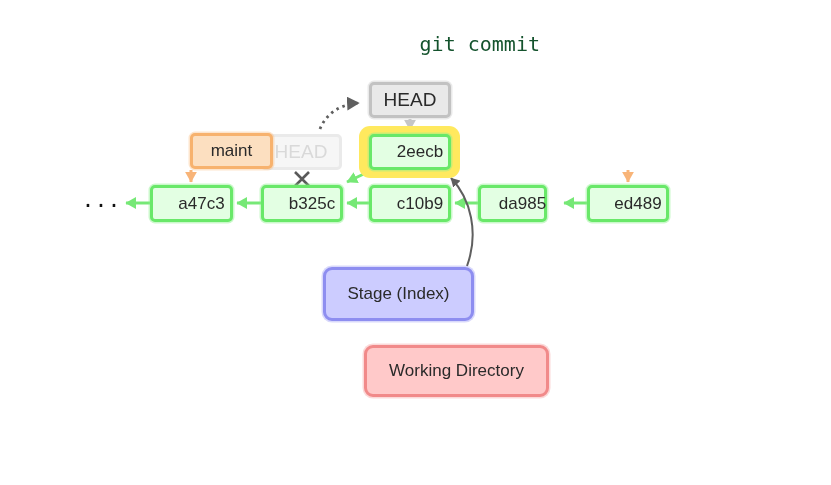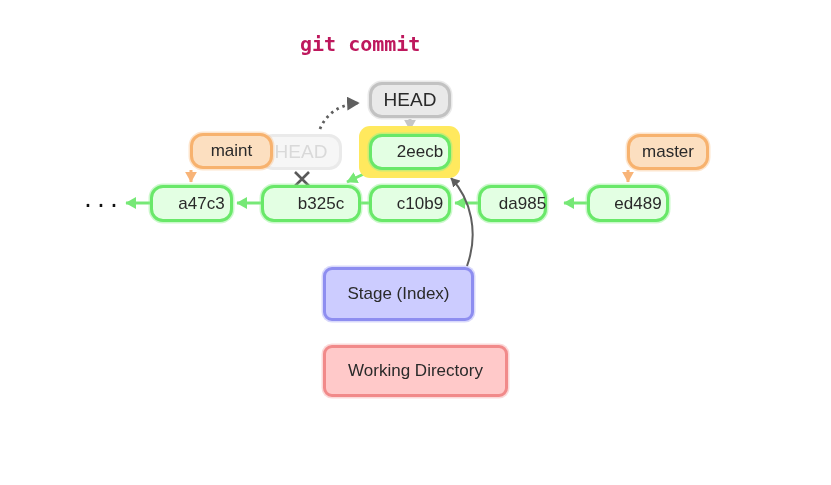--- a/index.html
+++ b/index.html
@@ -12,40 +12,40 @@
     overflow: hidden;
   }
   .arrows {
     position: absolute;
     left: 0; top: 0;
     pointer-events: none;
   }
   .title {
     position: absolute;
     left: 300px; top: 32px; width: 240px;
-    text-align: left;
+    text-align: right;
     font-family: "DejaVu Sans Mono", monospace;
-    font-weight: bold;
+    font-weight: normal;
     font-size: 20px;
-    color: #be185d;
+    color: #14532d;
   }
   .ellipsis {
     position: absolute;
     left: 84px; top: 184px;
     font-size: 25px;
     letter-spacing: 5px;
     color: #111111;
     font-family: "DejaVu Sans", sans-serif;
   }
   .box {
     position: absolute;
     display: flex;
     align-items: center;
     justify-content: center;
-    border-radius: 13px;
+    border-radius: 5px;
     font-size: 17px;
     color: #2a2a2a;
     box-sizing: border-box;
   }
   .box.green {
     border: 3px solid #69e869;
     background: #e3ffe3;
     box-shadow: 0 0 0 1.5px rgba(140,240,140,0.45);
     padding-left: 20px;
   }
@@ -71,35 +71,36 @@
     border: 3.5px solid #8e8ef0;
     background: #ccccff;
     border-radius: 9px;
     box-shadow: 0 0 0 1.5px rgba(160,160,245,0.40);
   }
   .box.red {
     border: 3.5px solid #f18a8a;
     background: #ffc9c9;
     border-radius: 9px;
     box-shadow: 0 0 0 1.5px rgba(245,160,160,0.40);
+    margin-left: 41px;
   }
   .glow {
     position: absolute;
     left: 359px; top: 126px; width: 101px; height: 52px;
     background: #ffe95e;
     border-radius: 11px;
   }
   
   .pos-head-top   { left: 369px; top: 82px;  width: 82px; height: 36px; }
   .pos-head-old   { left: 260px; top: 134px; width: 82px; height: 36px; }
   .pos-new-commit { left: 369px; top: 134px; width: 82px; height: 36px; }
   .pos-maint      { left: 150px; top: 133px; width: 83px; height: 36px; }
   .pos-master     { left: 587px; top: 134px; width: 82px; height: 36px; }
   .pos-c0 { left: 150px; top: 185px; width: 83px; height: 37px; }
-  .pos-c1 { left: 261px; top: 185px; width: 100px; height: 37px; }
+  .pos-c1 { left: 261px; top: 185px; width: 82px; height: 37px; }
   .pos-c2 { left: 369px; top: 185px; width: 82px; height: 37px; }
   .pos-c3 { left: 478px; top: 185px; width: 69px; height: 37px; }
   .pos-c4 { left: 587px; top: 185px; width: 82px; height: 37px; }
   .pos-stage   { left: 323px; top: 267px; width: 151px; height: 54px; }
   .pos-working { left: 323px; top: 345px; width: 185px; height: 52px; }
 </style>
 </head>
 <body>
 
 <div class="canvas">
@@ -143,21 +144,20 @@
 
   <div class="ellipsis">...</div>
 
   <div class="box gray pos-head-top">HEAD</div>
   <div class="box faded pos-head-old">HEAD</div>
 
   <div class="glow"></div>
   <div class="box green pos-new-commit">2eecb</div>
 
   <div class="box orange pos-maint">maint</div>
-  <div class="box orange pos-master">master</div>
 
   <div class="box green pos-c0">a47c3</div>
   <div class="box green pos-c1">b325c</div>
   <div class="box green pos-c2">c10b9</div>
   <div class="box green pos-c3">da985</div>
   <div class="box green pos-c4">ed489</div>
 
   <div class="box purple pos-stage">Stage (Index)</div>
   <div class="box red pos-working">Working Directory</div>
 

